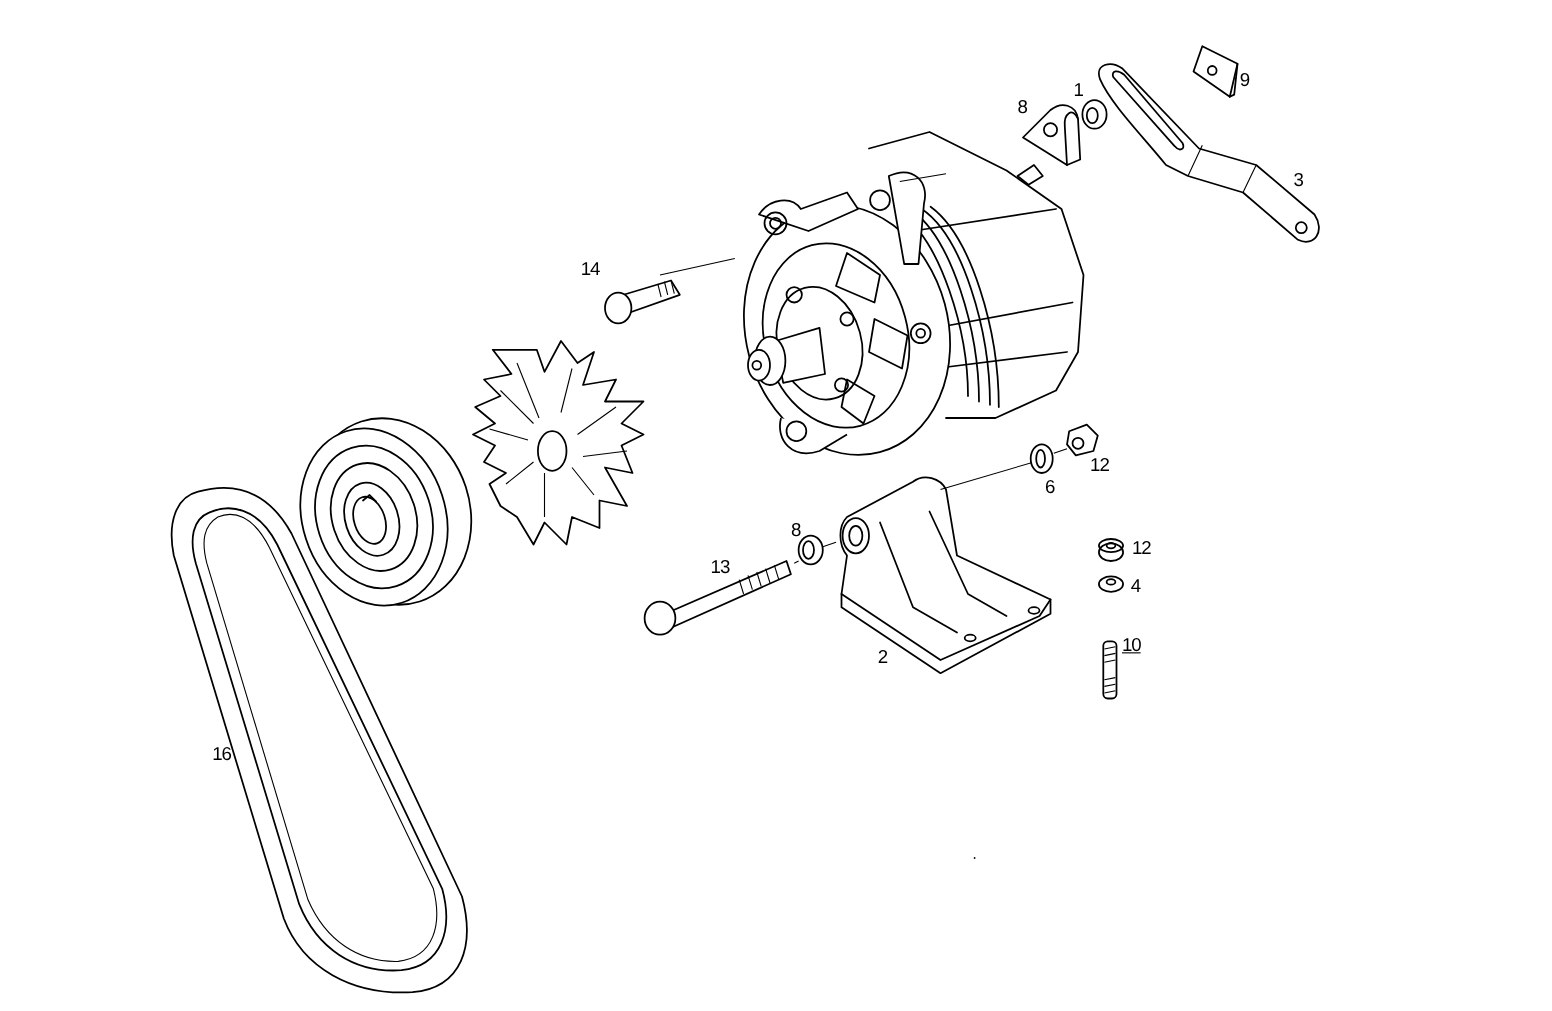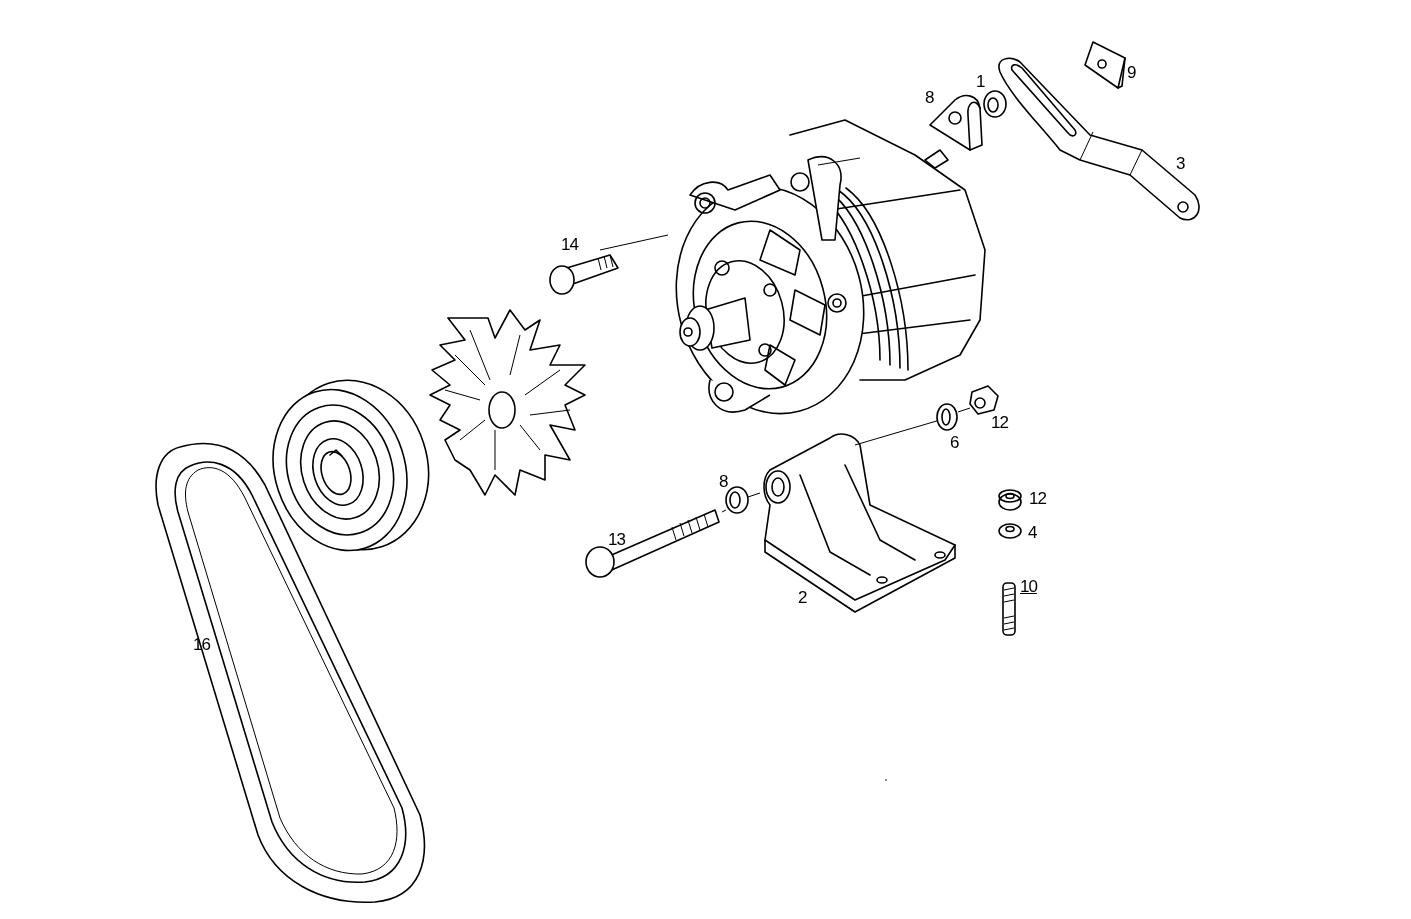--- a/index.html
+++ b/index.html
@@ -162,16 +162,16 @@
 <div class="part-label" style="left:798px;top:589px;">2</div>
 <div class="part-label" style="left:1176px;top:155px;">3</div>
 <div class="part-label" style="left:1028px;top:524px;">4</div>
 <div class="part-label" style="left:950px;top:434px;">6</div>
 <div class="part-label" style="left:719px;top:473px;">8</div>
 <div class="part-label" style="left:1127px;top:64px;">9</div>
 <div class="part-label" style="left:1020px;top:578px;text-decoration:underline;">10</div>
 <div class="part-label" style="left:925px;top:89px;">8</div>
 <div class="part-label" style="left:991px;top:414px;">12</div>
 <div class="part-label" style="left:1029px;top:490px;">12</div>
-<div class="part-label" style="left:608px;top:507px;margin-top:24px;">13</div>
-<div class="part-label" style="left:561px;top:236px;">14</div>
-<div class="part-label" style="left:193px;top:636px;">16</div>
+<div class="part-label" style="left:646px;top:507px;">13</div>
+<div class="part-label" style="left:528px;top:236px;">14</div>
+<div class="part-label" style="left:193px;top:677px;">16</div>
 </div>
 
 </body></html>

